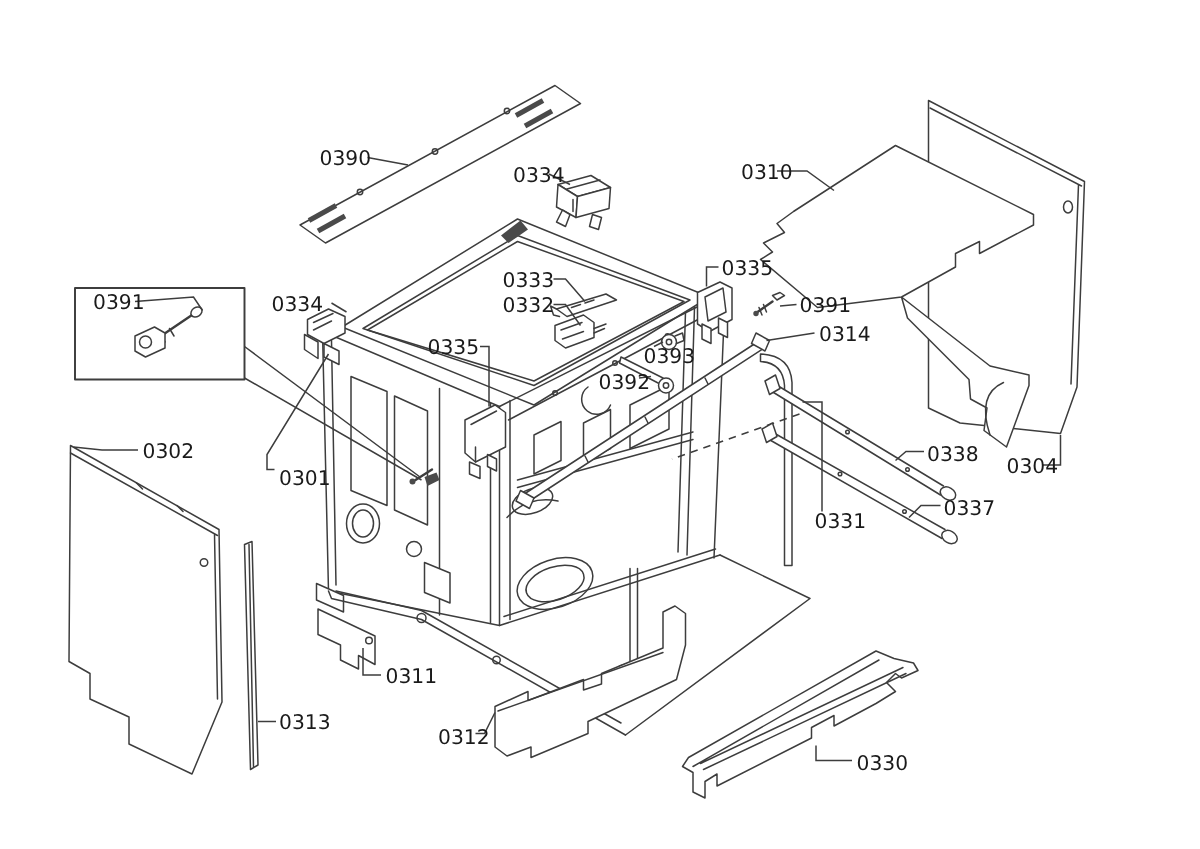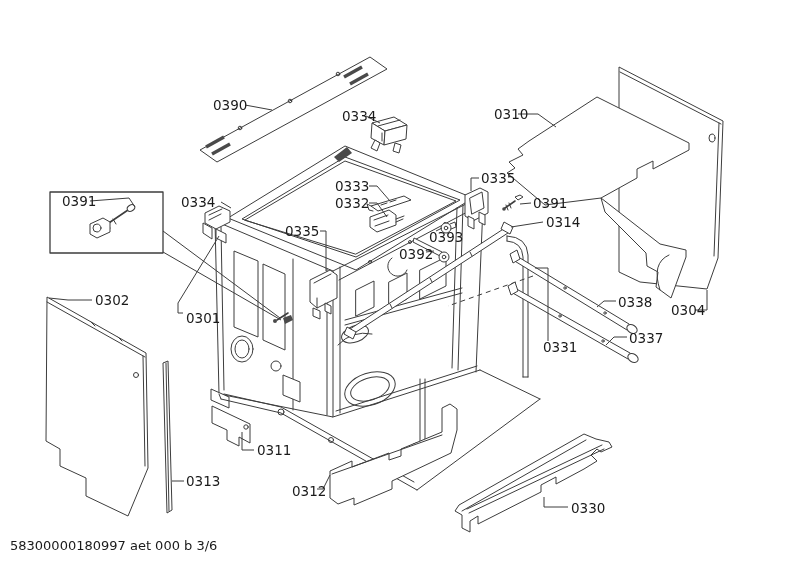--- a/index.html
+++ b/index.html
@@ -322,14 +322,13 @@
       <polyline class="ldr" points="317,489 323,489 330,475"></polyline>
       <text class="callout" x="292" y="496">0312</text>
     </g>
     <g>
       <polyline class="ldr" points="568,507 544,507 544,497"></polyline>
       <text class="callout" x="571" y="513">0330</text>
     </g>
   </g>
 </svg>
 
-  <div class="footer">58300000180997 aet 000 b 3/6</div>
 </div>
 
 </body></html>

